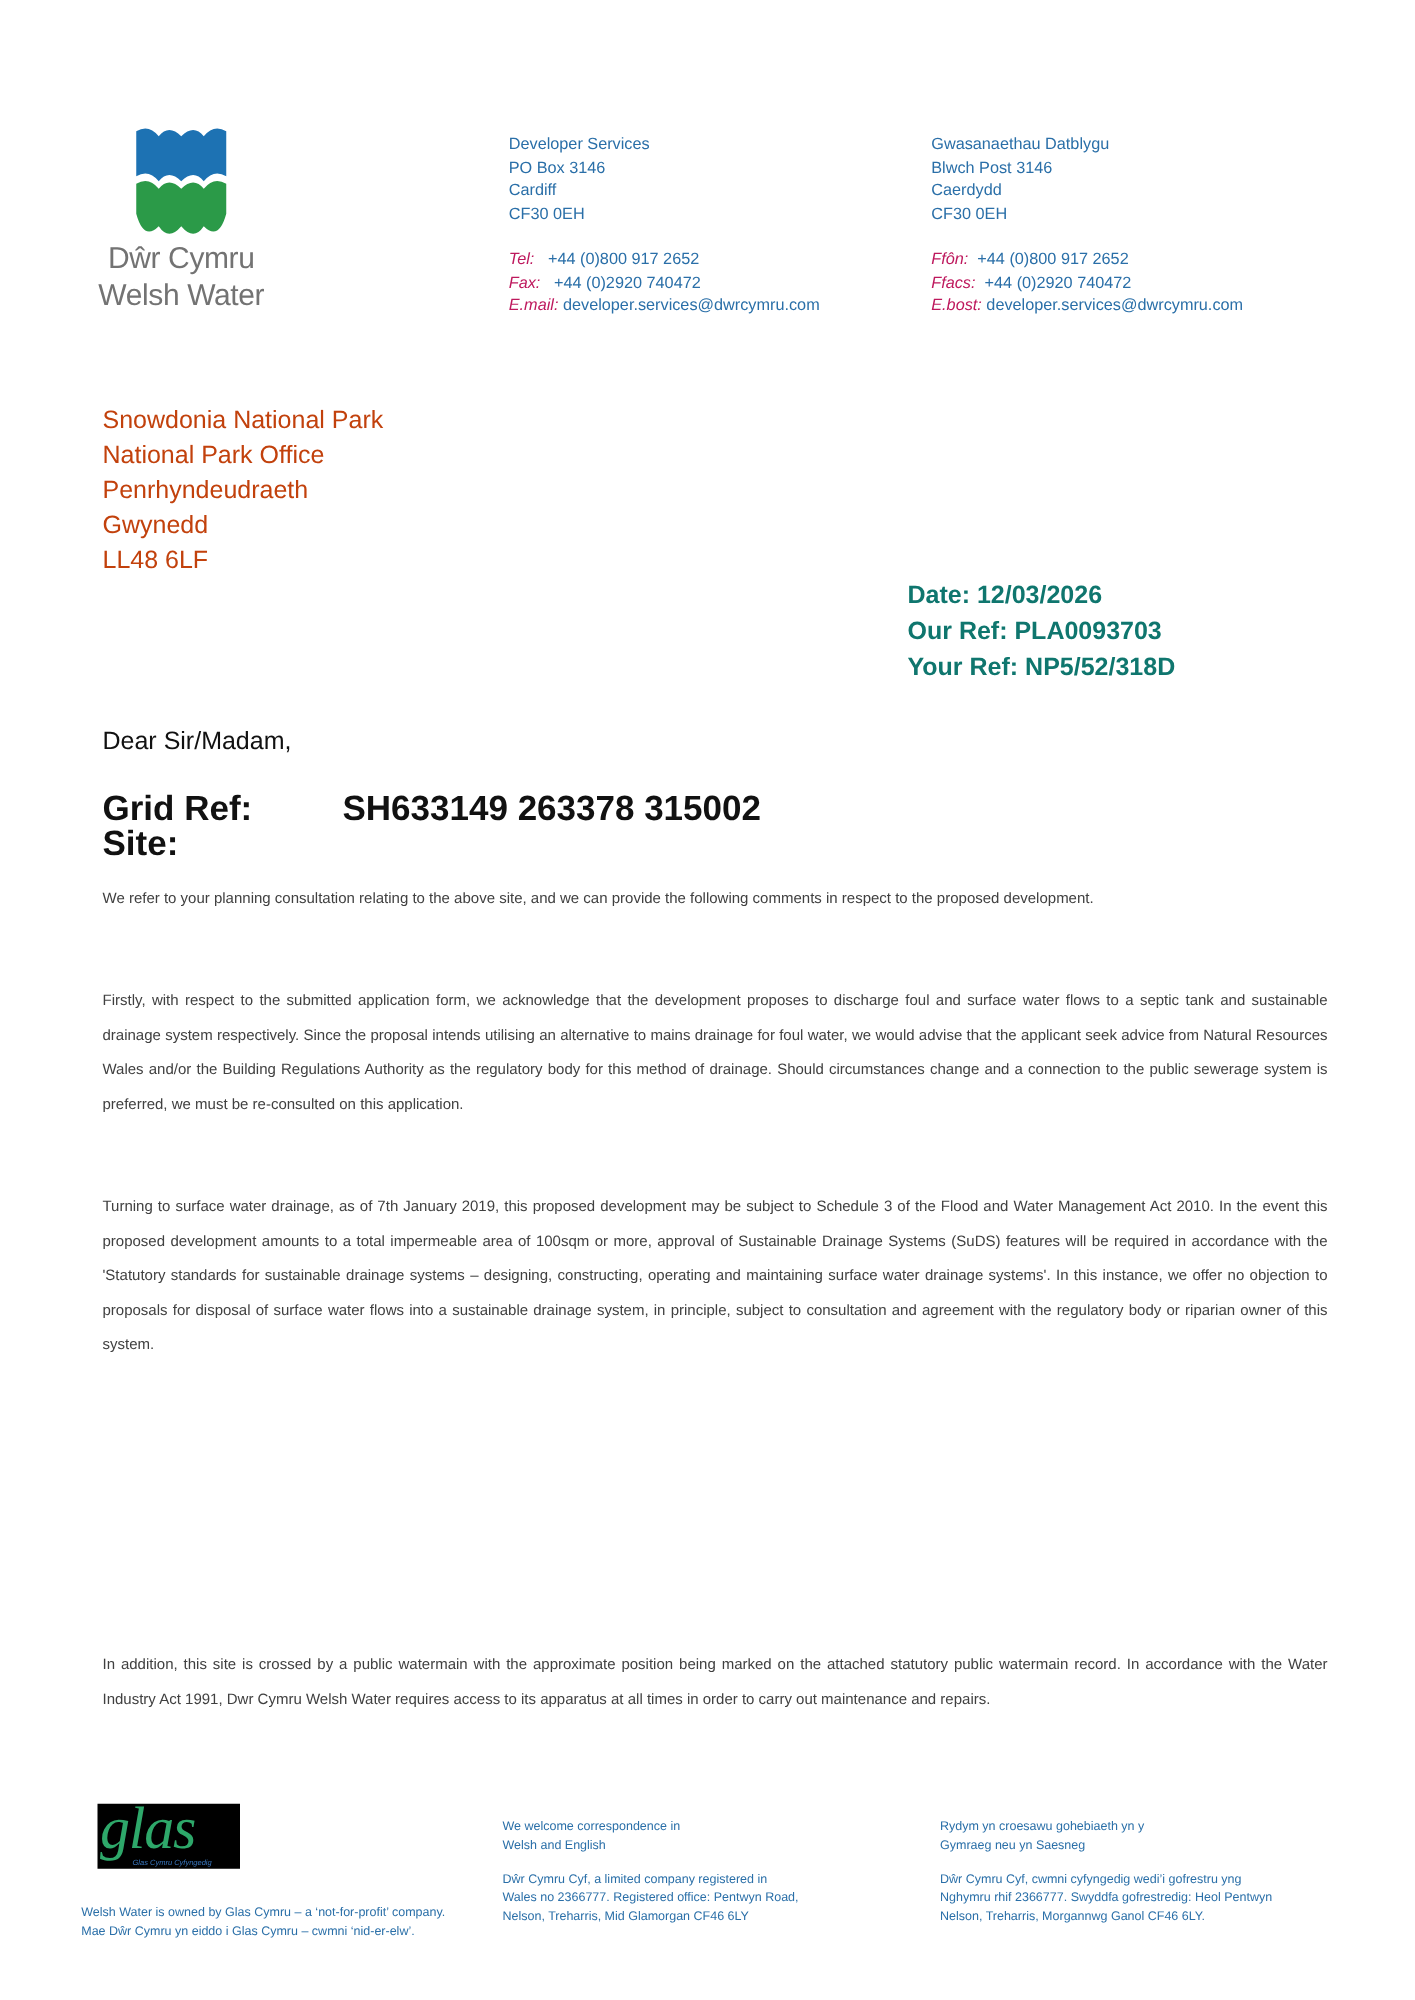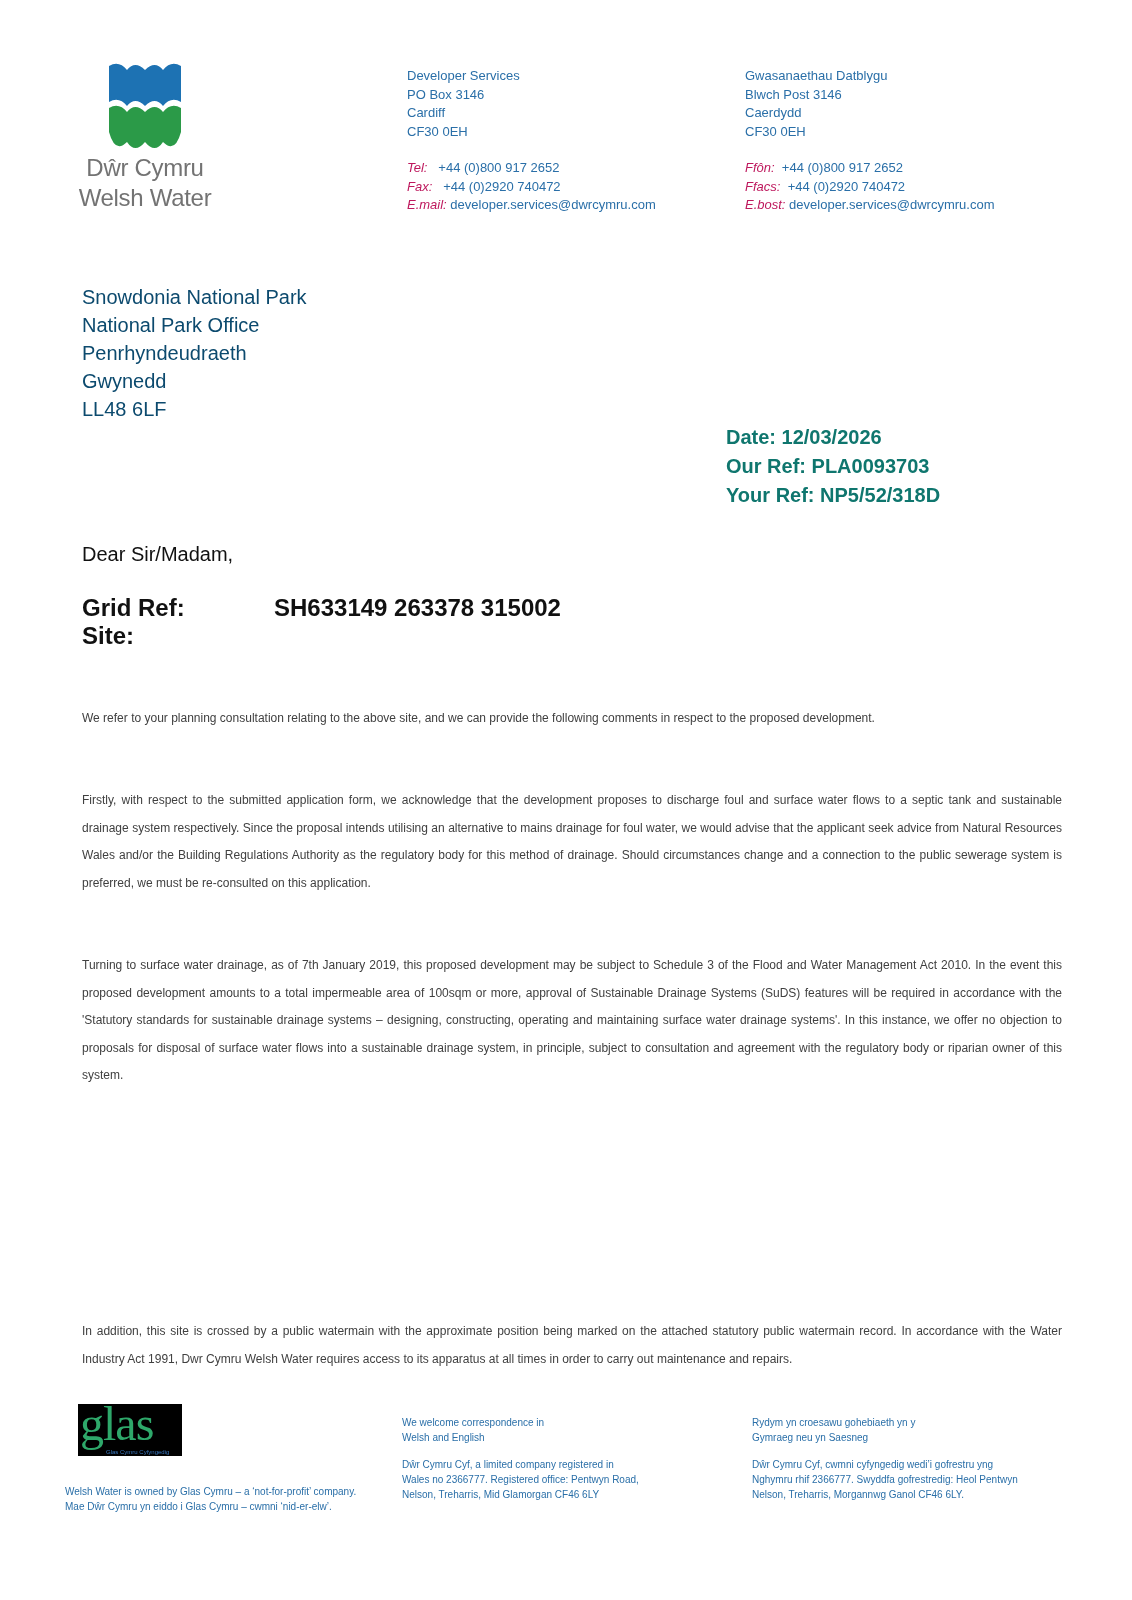--- a/index.html
+++ b/index.html
@@ -1,46 +1,46 @@
 <!DOCTYPE html>
 <html><head>
 <meta charset="utf-8">
 <style>
   html, body { margin: 0; padding: 0; background: #ffffff; }
   body { width: 1132px; height: 1600px; position: relative; overflow: hidden; font-family: "Liberation Sans", "DejaVu Sans", sans-serif; color: #111; }
-  .abs { position: absolute; }
+  .abs { position: absolute; margin-top: 39px; }
   
   .logo { left: 70px; top: 62px; width: 150px; height: 160px; }
   .logo svg { position: absolute; left: 35px; top: 0; }
   .logo-text { position: absolute; left: 0; width: 150px; text-align: center; color: #737373; font-size: 24px; line-height: 28px; letter-spacing: -0.3px; }
   .logo-text.l1 { top: 92px; }
   .logo-text.l2 { top: 122px; }
   
   .hdr { font-size: 13px; line-height: 18.5px; color: #2a6fa8; }
   .hdr .gap { height: 18px; }
   .hdr .lbl { color: #be185d; font-style: italic; }
   .hdr1 { left: 407px; top: 67px; }
   .hdr2 { left: 745px; top: 67px; }
   
-  .addr { left: 82px; top: 283px; font-size: 20px; line-height: 28px; color: #0c4a6e; }
+  .addr { left: 82px; top: 283px; font-size: 20px; line-height: 28px; color: #c2410c; }
   
   .refs { left: 726px; top: 423px; font-size: 20px; line-height: 29px; font-weight: bold; color: #0f766e; }
   .salutation { left: 82px; top: 540px; font-size: 20px; line-height: 28px; }
   
-  .meta { left: 82px; top: 594px; font-size: 24px; line-height: 28px; font-weight: bold; }
+  .meta { left: 82px; top: 594px; font-size: 28px; line-height: 28px; font-weight: bold; }
   .meta .row { display: flex; }
   .meta .k { width: 192px; }
   
   .para { left: 82px; width: 980px; font-size: 12px; line-height: 27.5px; text-align: justify; color: #404040; }
   .p1 { top: 705px; }
   .p2 { top: 787px; }
   .p3 { top: 952px; }
   .p4 { top: 1318px; }
   
-  .glas { left: 78px; top: 1404px; width: 104px; height: 52px; background: #000; overflow: hidden; }
+  .glas { left: 78px; top: 1404px; width: 114px; height: 52px; background: #000; overflow: hidden; font-style: italic; }
   .glas .g-text { position: absolute; left: 2px; top: -8px; font-family: "Liberation Serif", "DejaVu Serif", serif; font-size: 48px; color: #2ea86a; letter-spacing: -1px; }
   .glas .g-sub { position: absolute; left: 28px; bottom: 1px; font-size: 6px; color: #3a78c0; white-space: nowrap; }
   .foot { font-size: 10px; line-height: 15px; color: #2a6fa8; }
   .foot .gap { height: 12px; }
   .f1 { left: 65px; top: 1484px; }
   .f2 { left: 402px; top: 1415px; }
   .f3 { left: 752px; top: 1415px; }
 </style>
 </head>
 <body>

